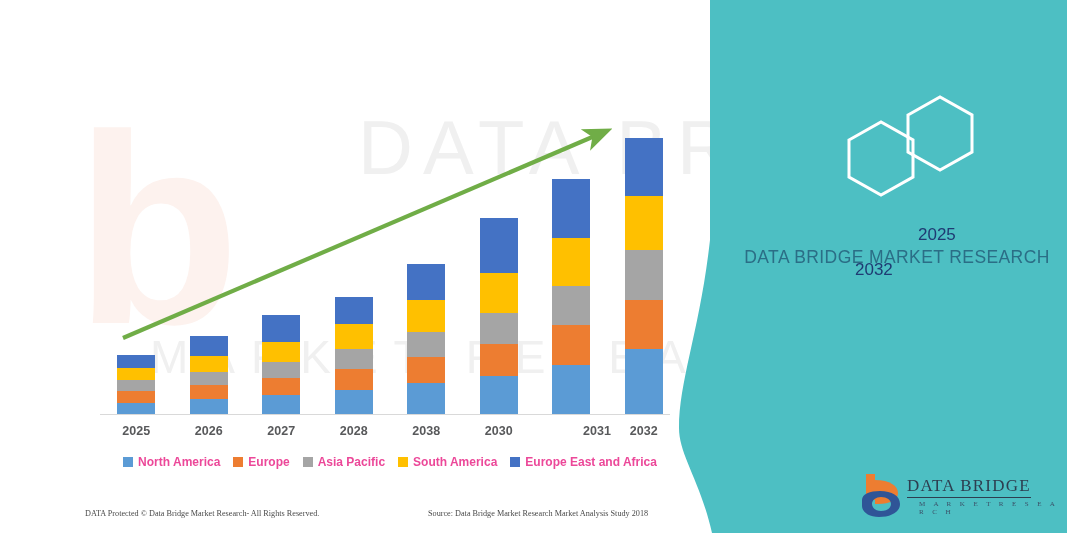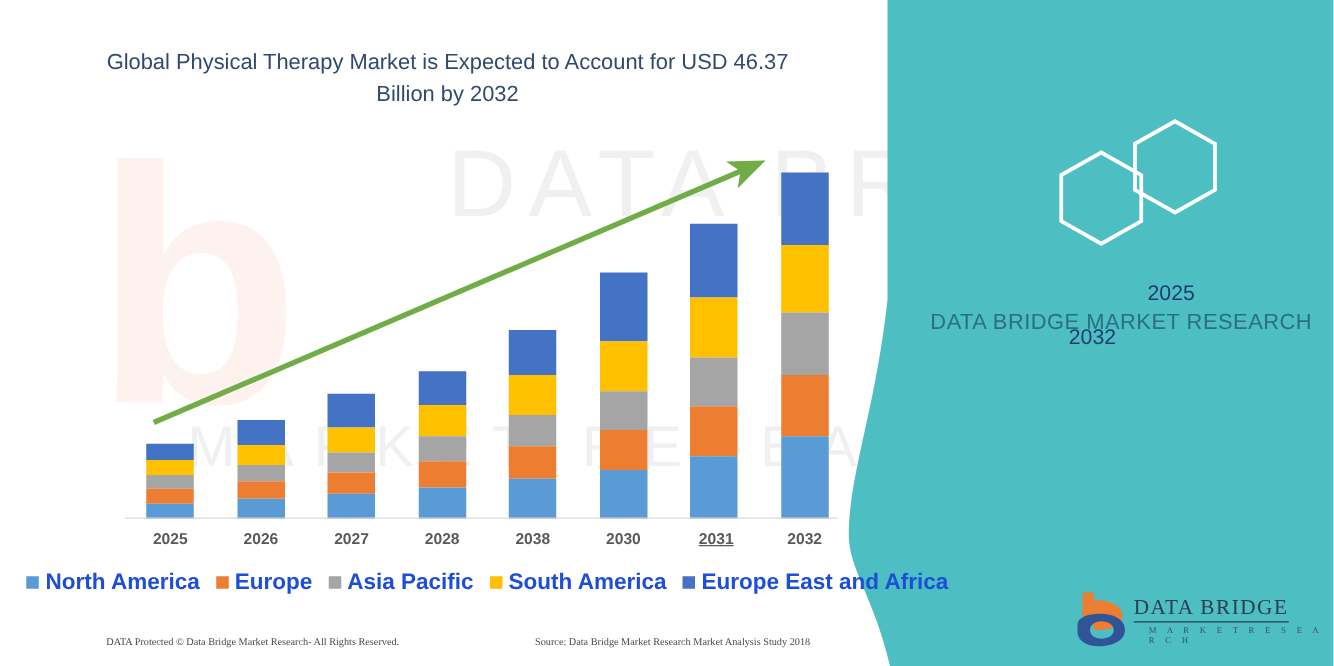--- a/index.html
+++ b/index.html
@@ -105,21 +105,21 @@
     color:#58595b; font-size:12.5px; font-weight:bold;
   }
 
   #legend {
     position:absolute; left:100px; top:455px; width:580px;
     display:flex; justify-content:center; align-items:center; gap:13px;
     white-space:nowrap;
   }
   .legend-item { display:flex; align-items:center; gap:5px; }
   .legend-swatch { width:10px; height:10px; display:block; }
-  .legend-text { color:#1d4ed8; font-size:18px; font-weight:bold; }
+  .legend-text { color:#ec4899; font-size:12px; font-weight:bold; }
 
   #footer { position:absolute; left:0; top:505px; width:712px; height:20px; }
   .footer-text {
     position:absolute; color:#4a4a4a; font-size:8.2px;
     font-family:"Liberation Serif", serif; white-space:nowrap;
   }
   #footer-left { left:85px; top:4px; }
   #footer-right { left:428px; top:4px; }
 </style>
 </head>
@@ -157,21 +157,20 @@
       <path d="M2 30 C2 24 10 21 20 21 C32 21 40 26 40 34 C40 42 31 47 19 47 C9 47 2 42 2 36 Z
                M12 34 C12 38 16 41 21 41 C27 41 31 38 31 34 C31 30 27 27 21 27 C16 27 12 30 12 34 Z" fill="#2F5597"></path>
     </svg>
     <div id="logo-name">DATA BRIDGE</div>
     <div id="logo-sub">M A R K E T   R E S E A R C H</div>
   </div>
 </div>
 
 <div id="chart-area">
 
-  <div id="chart-title">Global Physical Therapy Market is Expected to Account for USD 46.37 Billion by 2032</div>
 
   <div id="plot">
       <div class="bar-group" style="left: 17.25px;">
         <div class="seg" style="height: 13px; background: rgb(68, 114, 196);"></div>
         <div class="seg" style="height: 12px; background: rgb(255, 192, 0);"></div>
         <div class="seg" style="height: 11px; background: rgb(165, 165, 165);"></div>
         <div class="seg" style="height: 12px; background: rgb(237, 125, 49);"></div>
         <div class="seg" style="height: 12px; background: rgb(91, 155, 213);"></div>
       </div>
       <div class="bar-group" style="left: 89.75px;">
@@ -235,21 +234,21 @@
     <line id="trend-line" x1="23" y1="218" x2="497" y2="15" stroke="#70AD47" stroke-width="4.2" marker-end="url(#ahead)"></line>
   </svg>
 
   <div id="x-labels">
       <div class="x-label" style="left: 6.25px;">2025</div>
       <div class="x-label" style="left: 78.75px;">2026</div>
       <div class="x-label" style="left: 151.25px;">2027</div>
       <div class="x-label" style="left: 223.75px;">2028</div>
       <div class="x-label" style="left: 296.25px;">2038</div>
       <div class="x-label" style="left: 368.75px;">2030</div>
-      <div class="x-label" style="left: 443px; text-decoration: underline;">2031</div>
+      <div class="x-label" style="left: 467px;">2031</div>
       <div class="x-label" style="left: 513.75px;">2032</div>
     </div>
 
   <div id="legend">
       <div class="legend-item">
         <span class="legend-swatch" style="background: rgb(91, 155, 213);"></span>
         <span class="legend-text">North America</span>
       </div>
       <div class="legend-item">
         <span class="legend-swatch" style="background: rgb(237, 125, 49);"></span>

